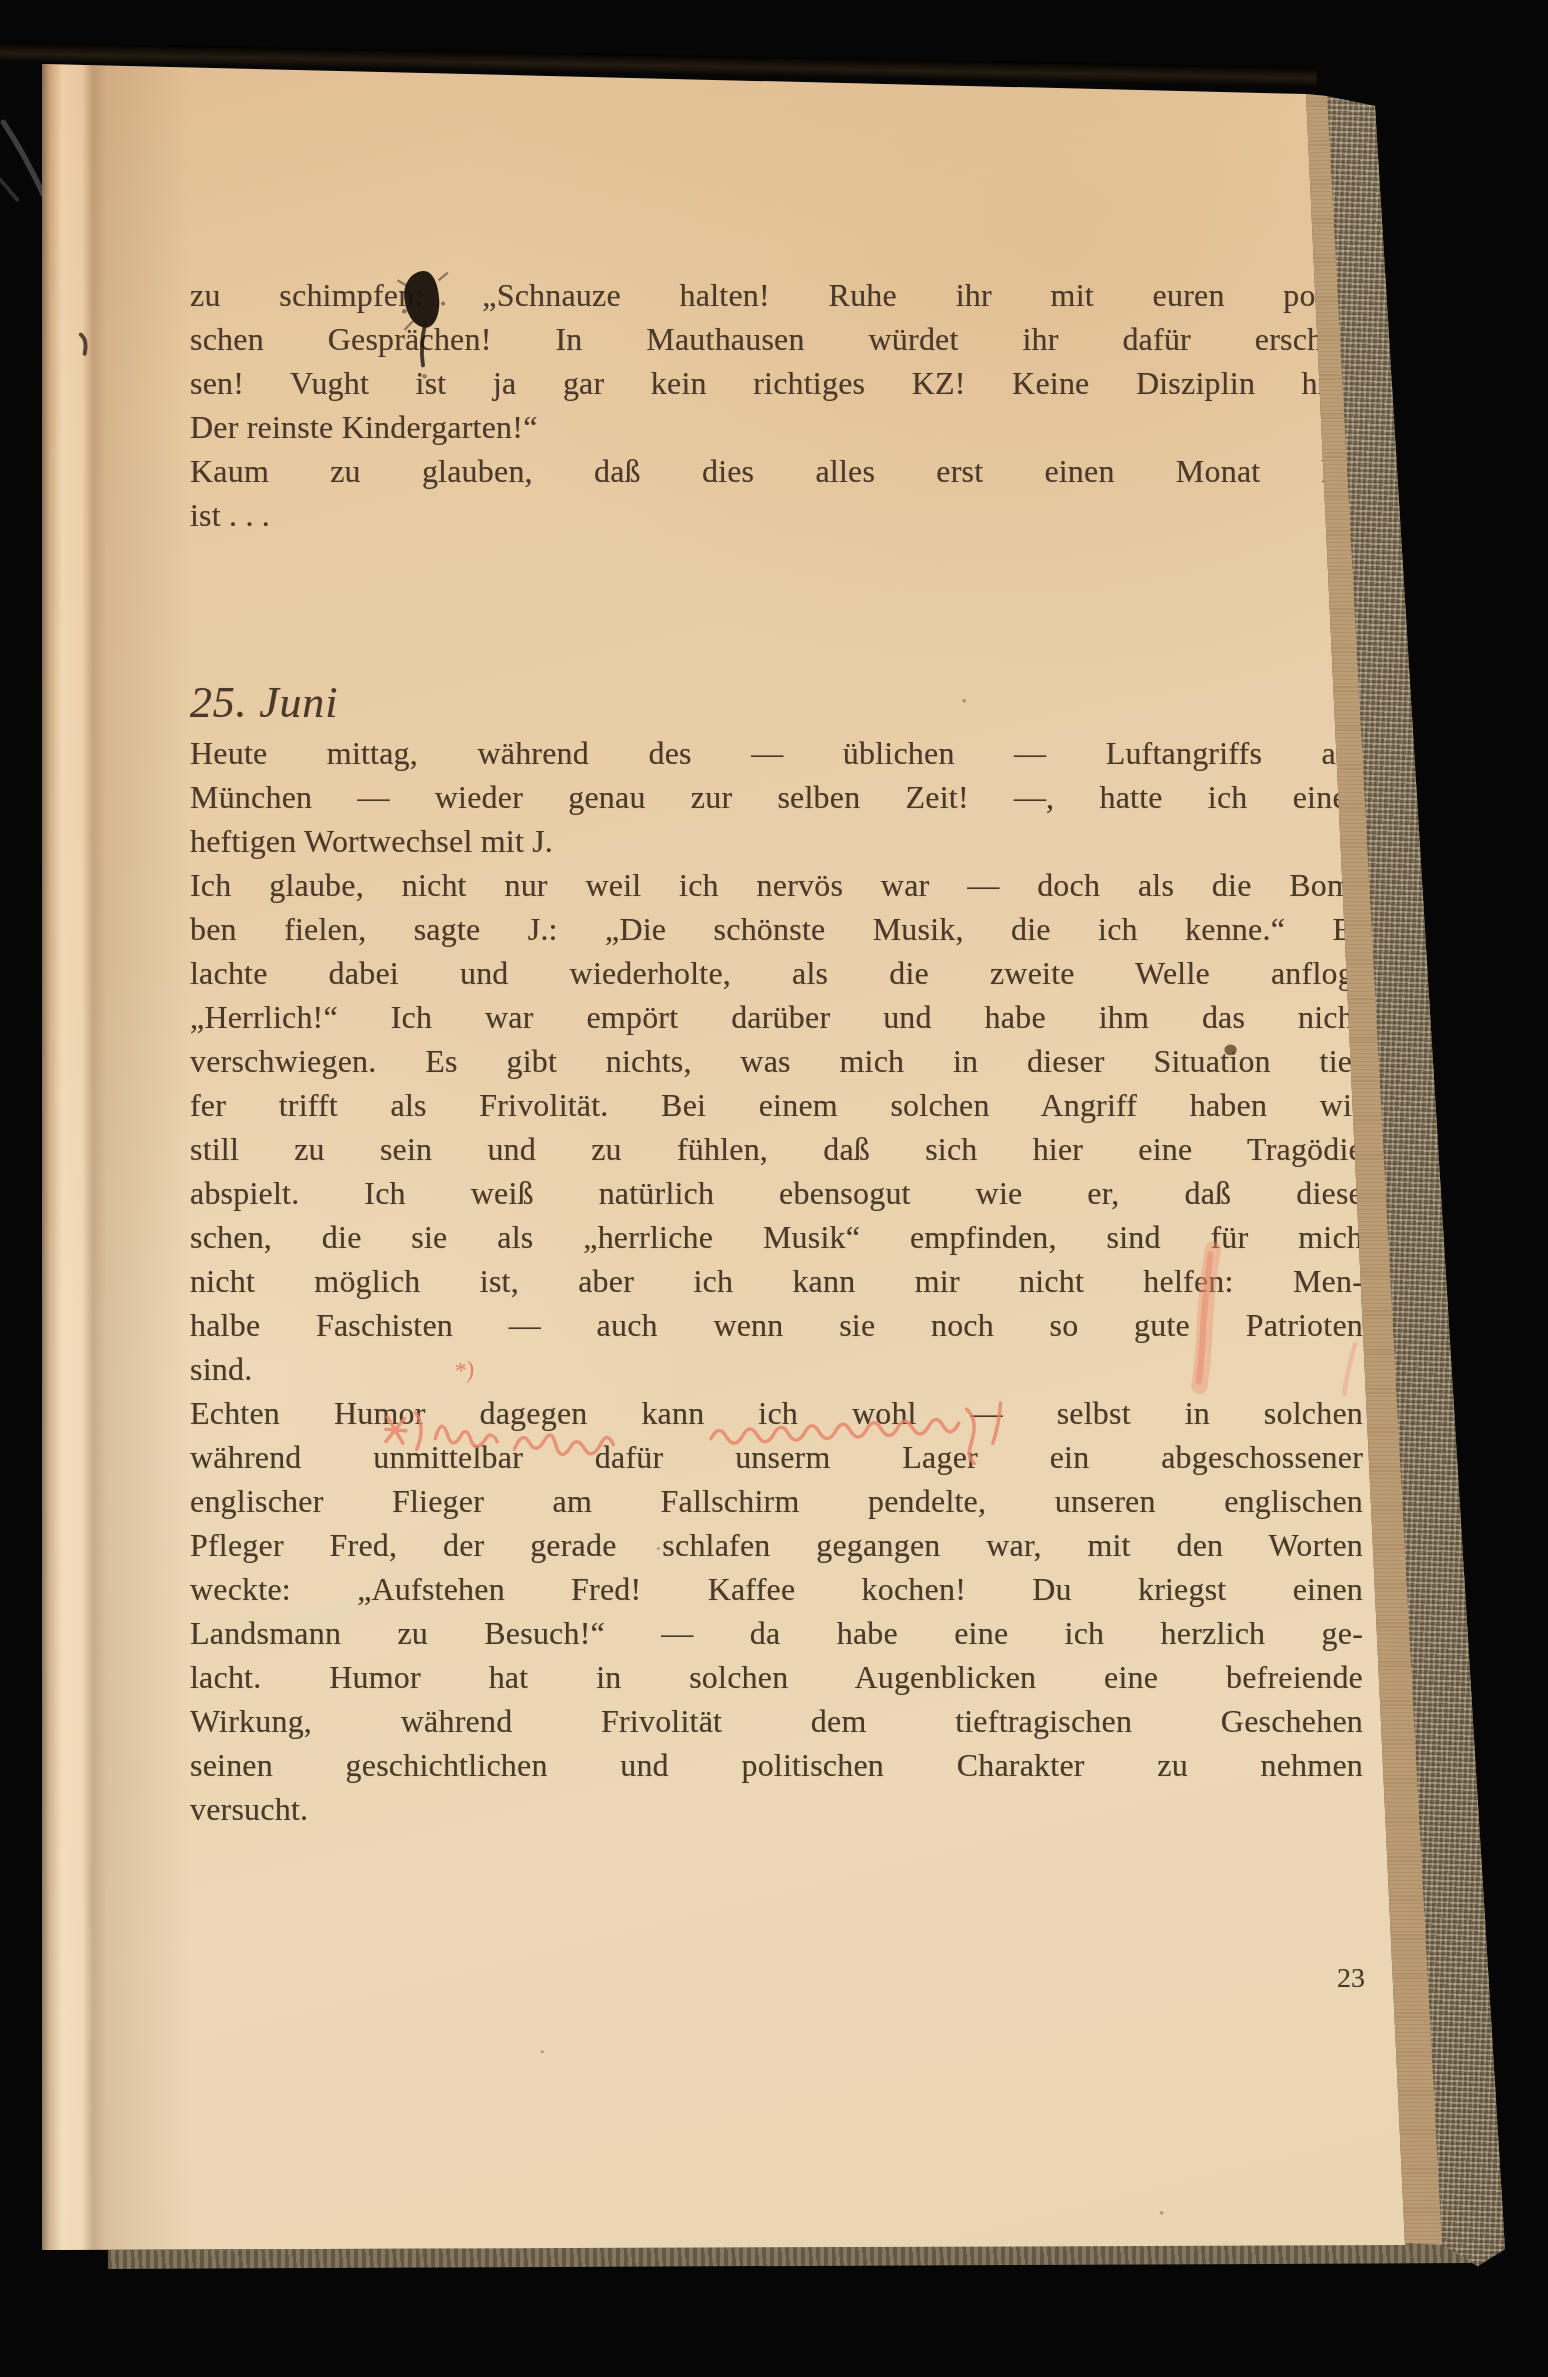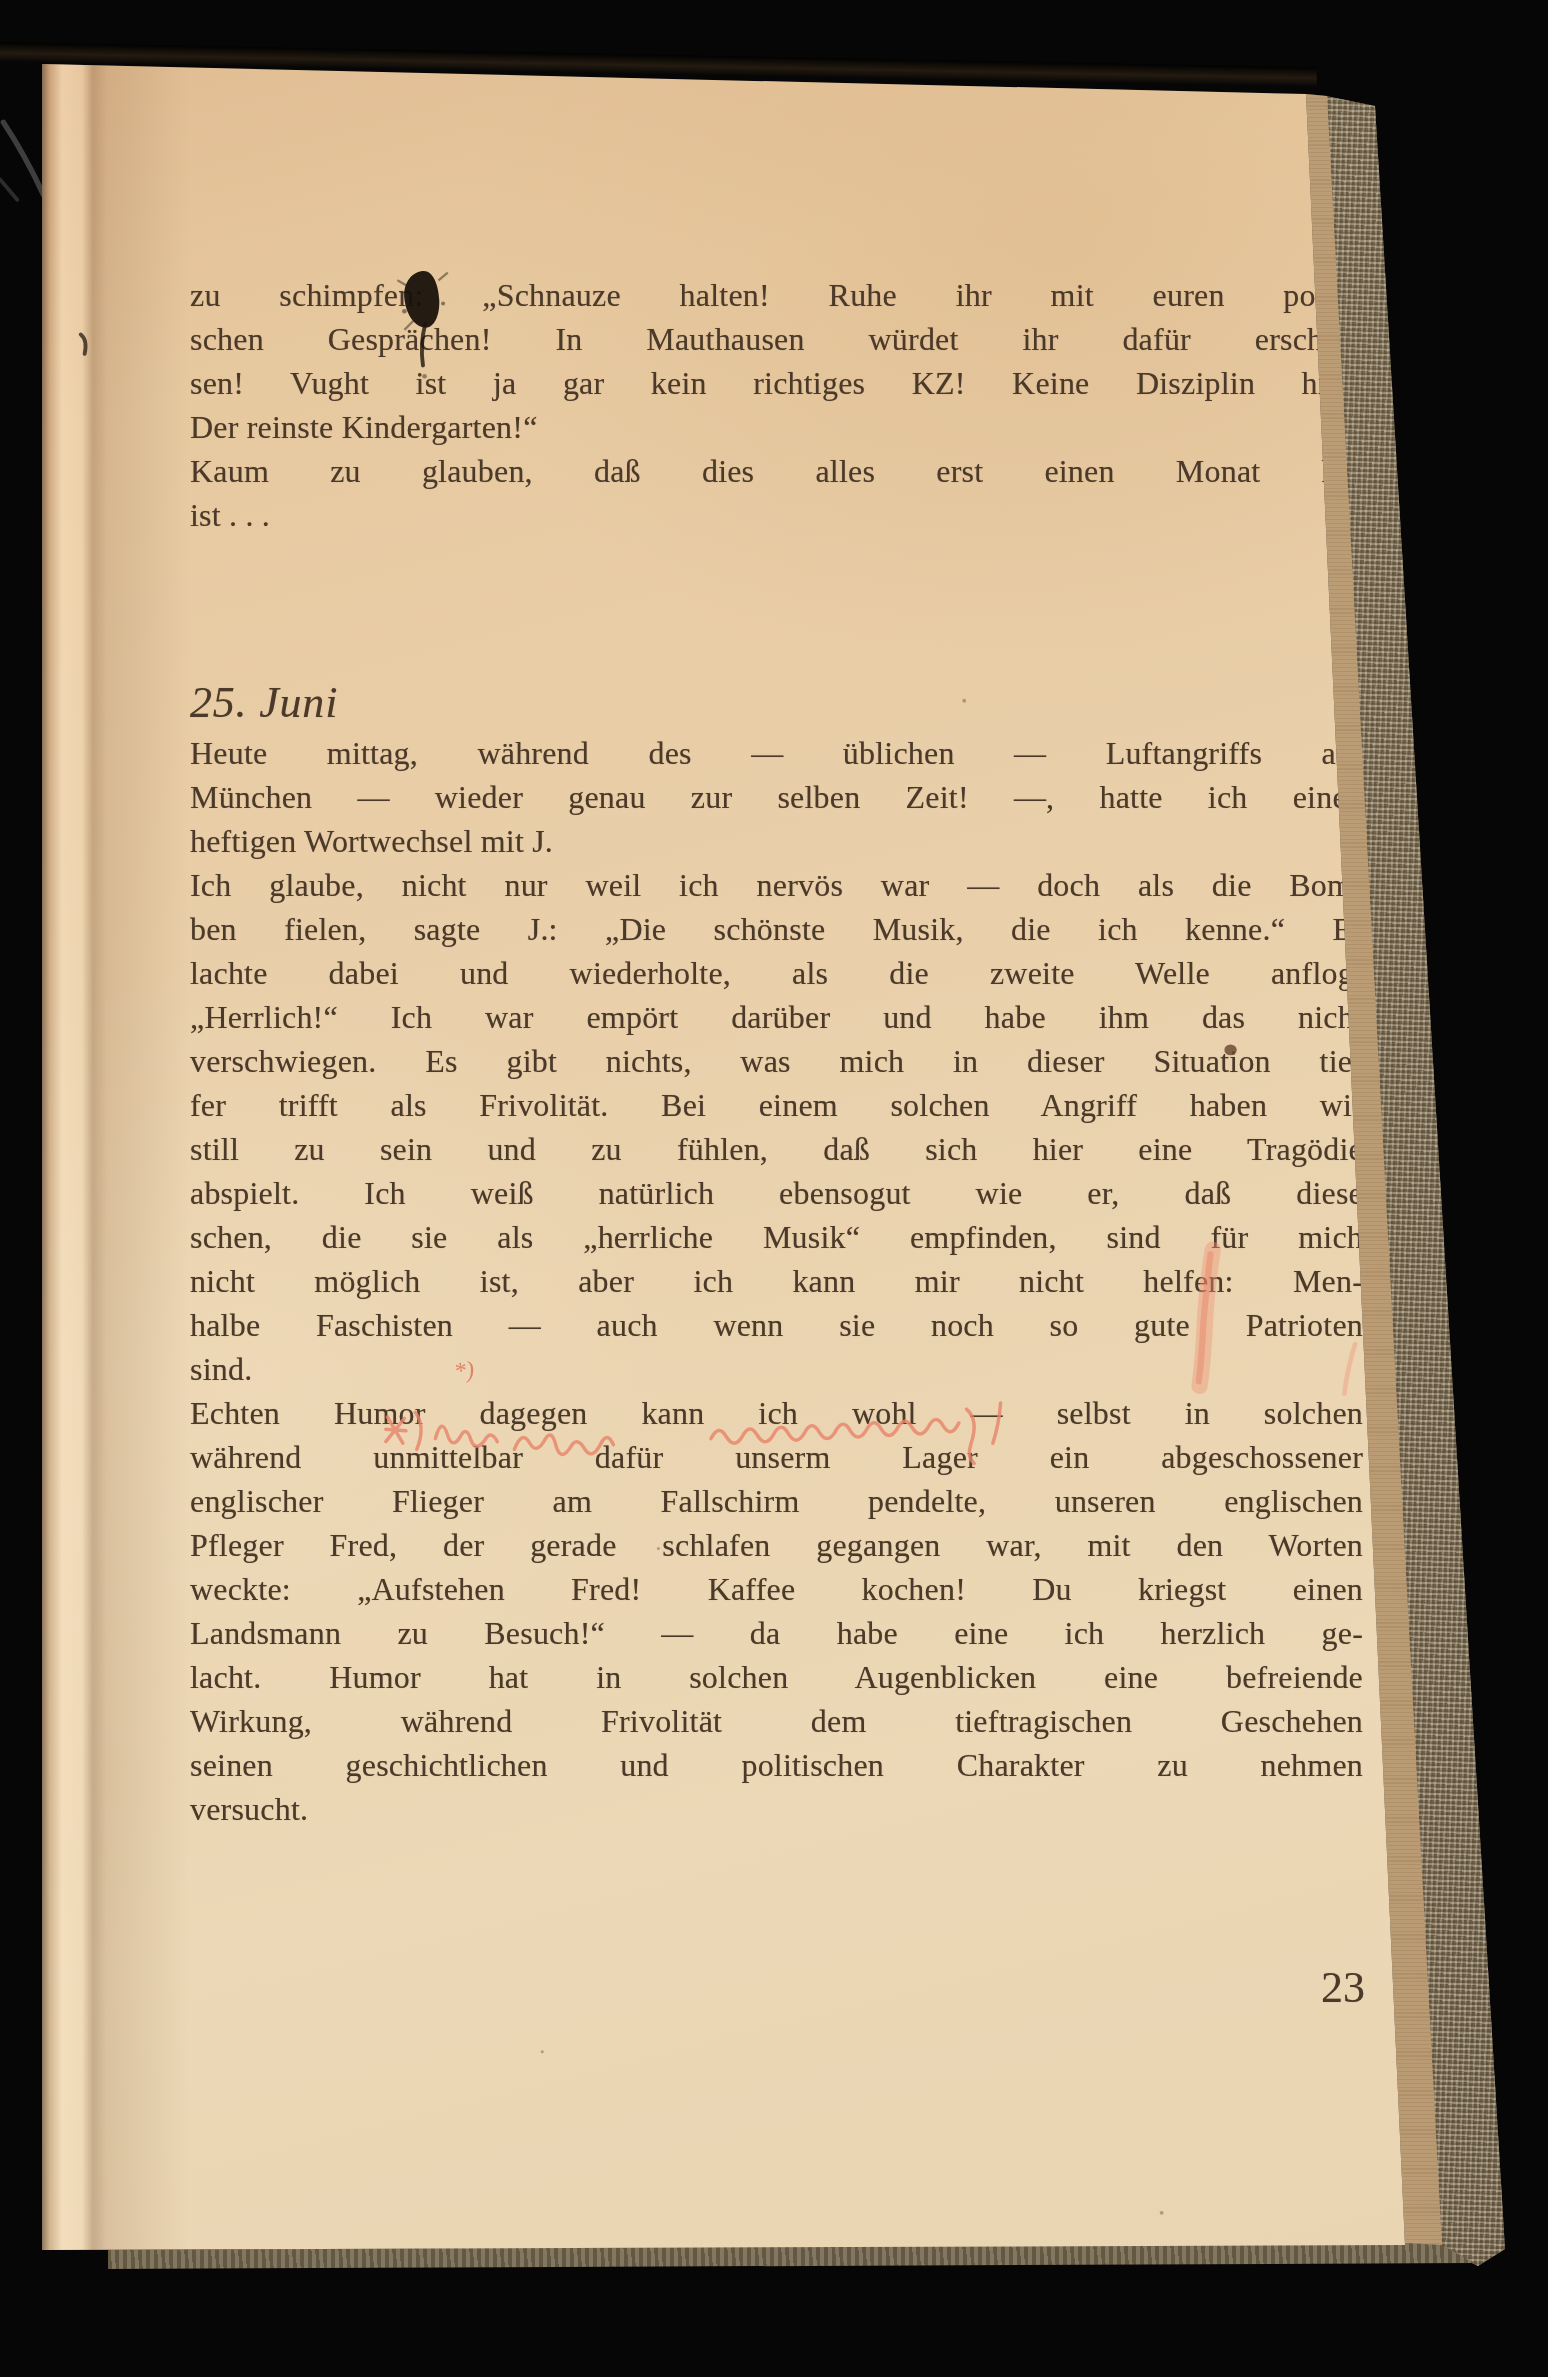--- a/index.html
+++ b/index.html
@@ -57,21 +57,21 @@
     text-shadow:0 0 0.8px rgba(75,57,41,.45);letter-spacing:0.2px;}
   .para{position:absolute;left:0;width:1173px;font-size:32px;line-height:44px;}
   .p1{top:273px;}
   .p2{top:731px;}
   .tl{height:44px;white-space:nowrap;}
   .just{text-align:justify;text-align-last:justify;white-space:normal;}
   .flush{text-align:right;text-align-last:left;}
   .heading{position:absolute;left:0;top:641px;font-size:44px;font-style:italic;
     letter-spacing:0.8px;margin-top:36px;}
   .pagenum{position:absolute;left:1239px;top:1962px;width:126px;text-align:right;
-    font-size:44px;color:#4b3929;text-shadow:0 0 0.8px rgba(75,57,41,.45);}
+    font-size:28px;color:#4b3929;text-shadow:0 0 0.8px rgba(75,57,41,.45);}
 
   
   .inline-mark{position:absolute;left:454px;top:1357px;font-size:24px;color:#e0745c;
     opacity:.85;transform:rotate(-7deg);font-style:italic;}
 
   svg.marks,svg.bg-marks{position:absolute;inset:0;width:1549px;height:2377px;
     pointer-events:none;}
 </style>
 </head>
 <body>

